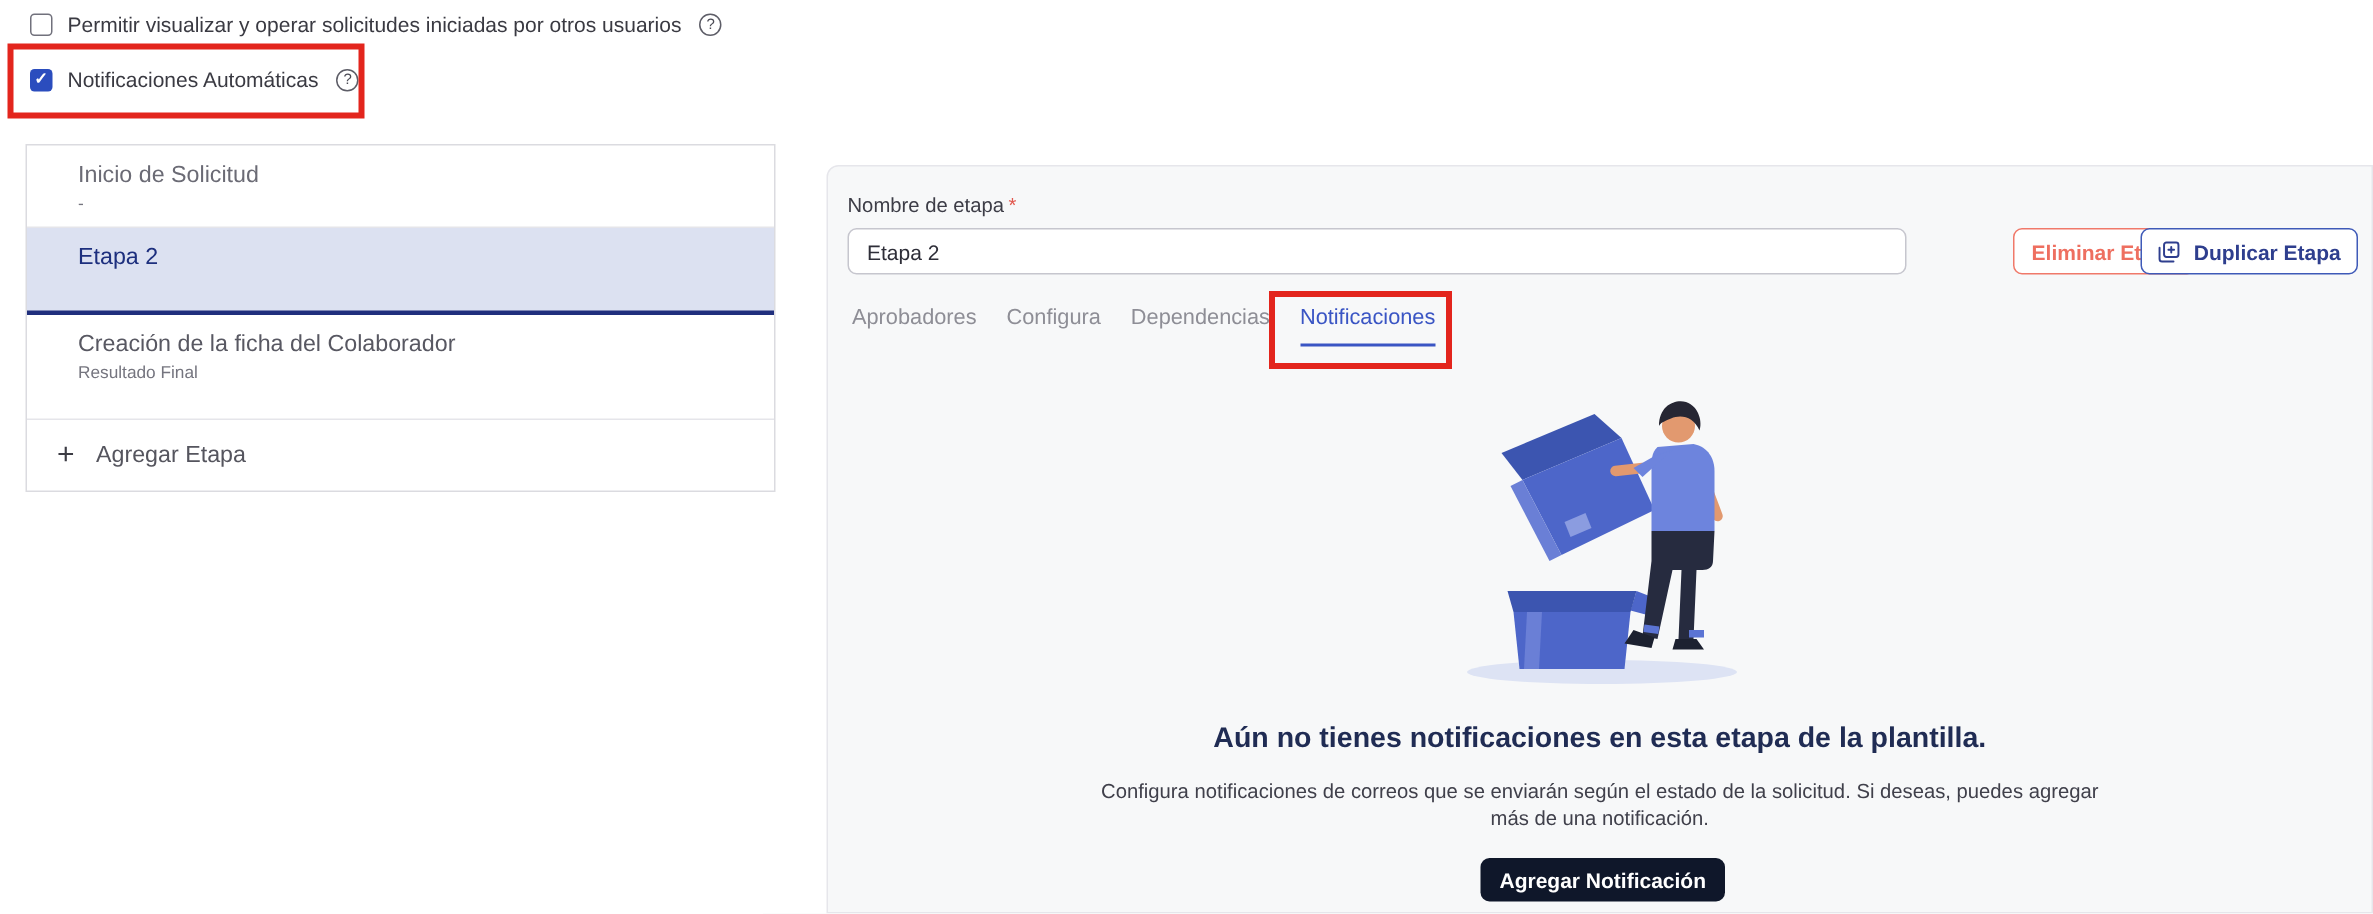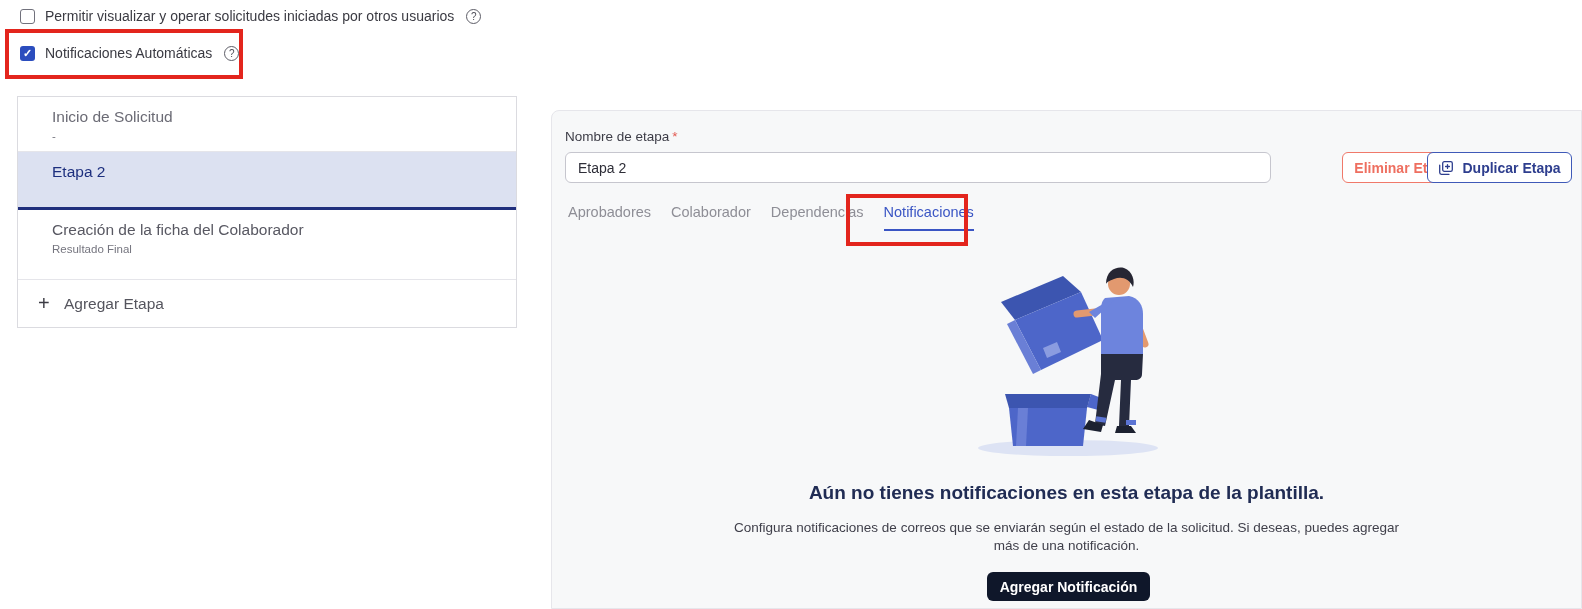--- a/index.html
+++ b/index.html
@@ -153,21 +153,21 @@
       <rect x="4.7" y="1.7" width="9.6" height="9.6" rx="1.6"></rect>
       <path d="M9.5 4.6 v3.8 M7.6 6.5 h3.8"></path>
       <path d="M1.7 5.2 v7.4 a1.7 1.7 0 0 0 1.7 1.7 h7.6"></path>
     </svg>
   </span>
   <span>Duplicar Etapa</span>
 </button>
 
 <div class="abs tabs">
   <div class="tab">Aprobadores</div>
-  <div class="tab">Colaborador</div>
+  <div class="tab">Configura</div>
   <div class="tab">Dependencias</div>
   <div class="tab active">Notificaciones</div>
 </div>
 
 <div class="abs annotation" style="left:846px; top:194px; width:122px; height:52px;"></div>
 
 <div class="abs illustration">
   <svg width="250" height="200" viewBox="0 0 250 200">
     <ellipse cx="125" cy="186" rx="90" ry="8" fill="#dde3f4"></ellipse>
 

